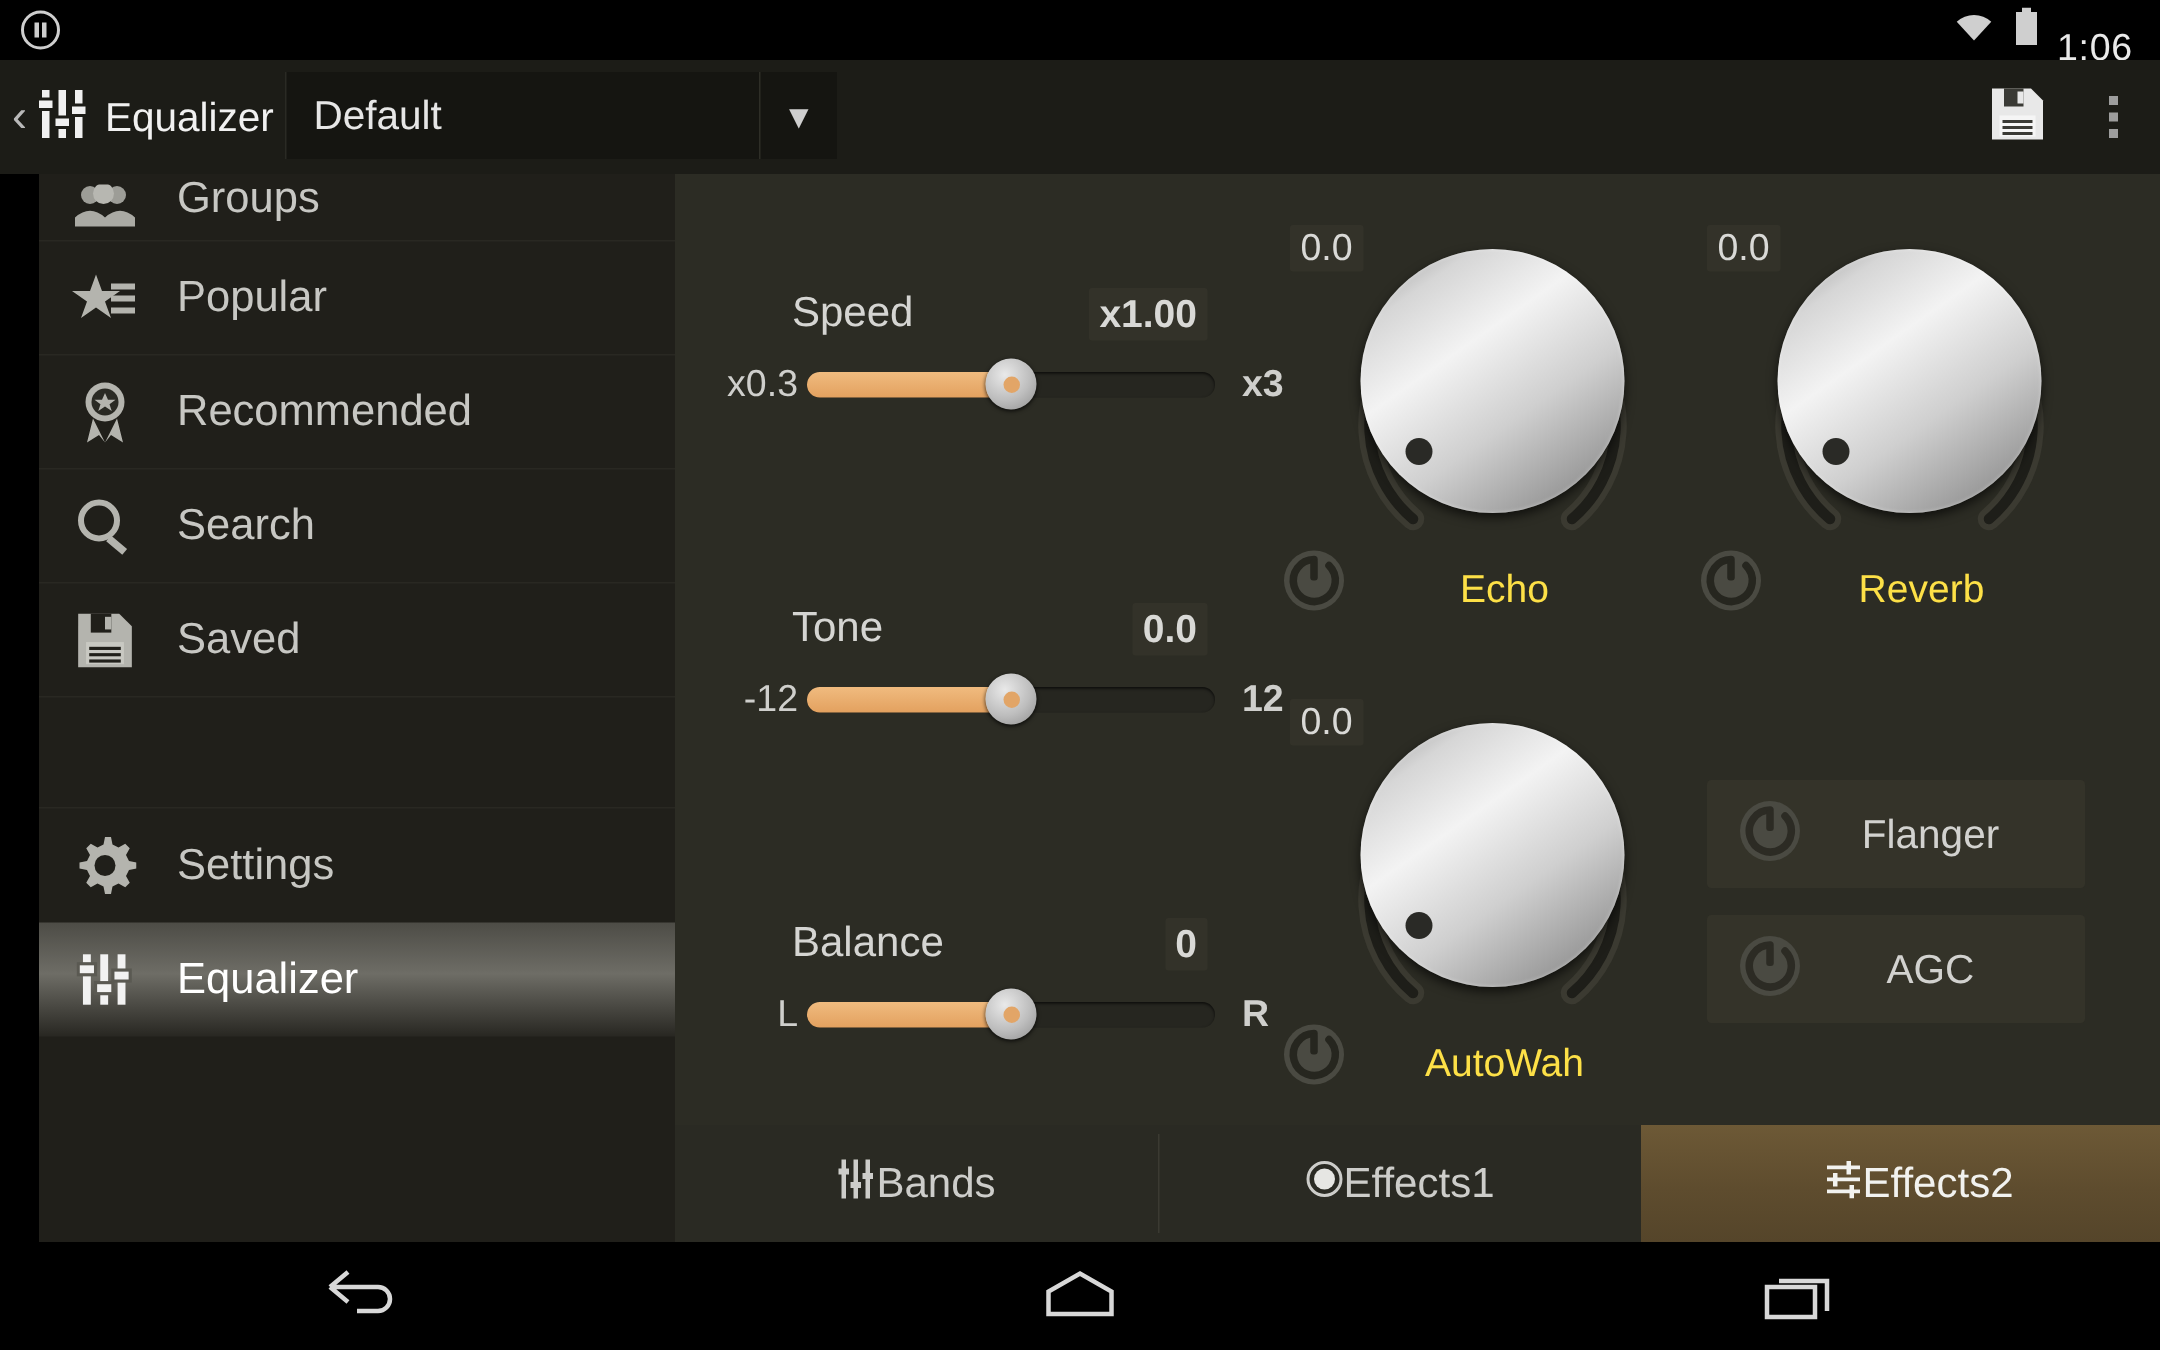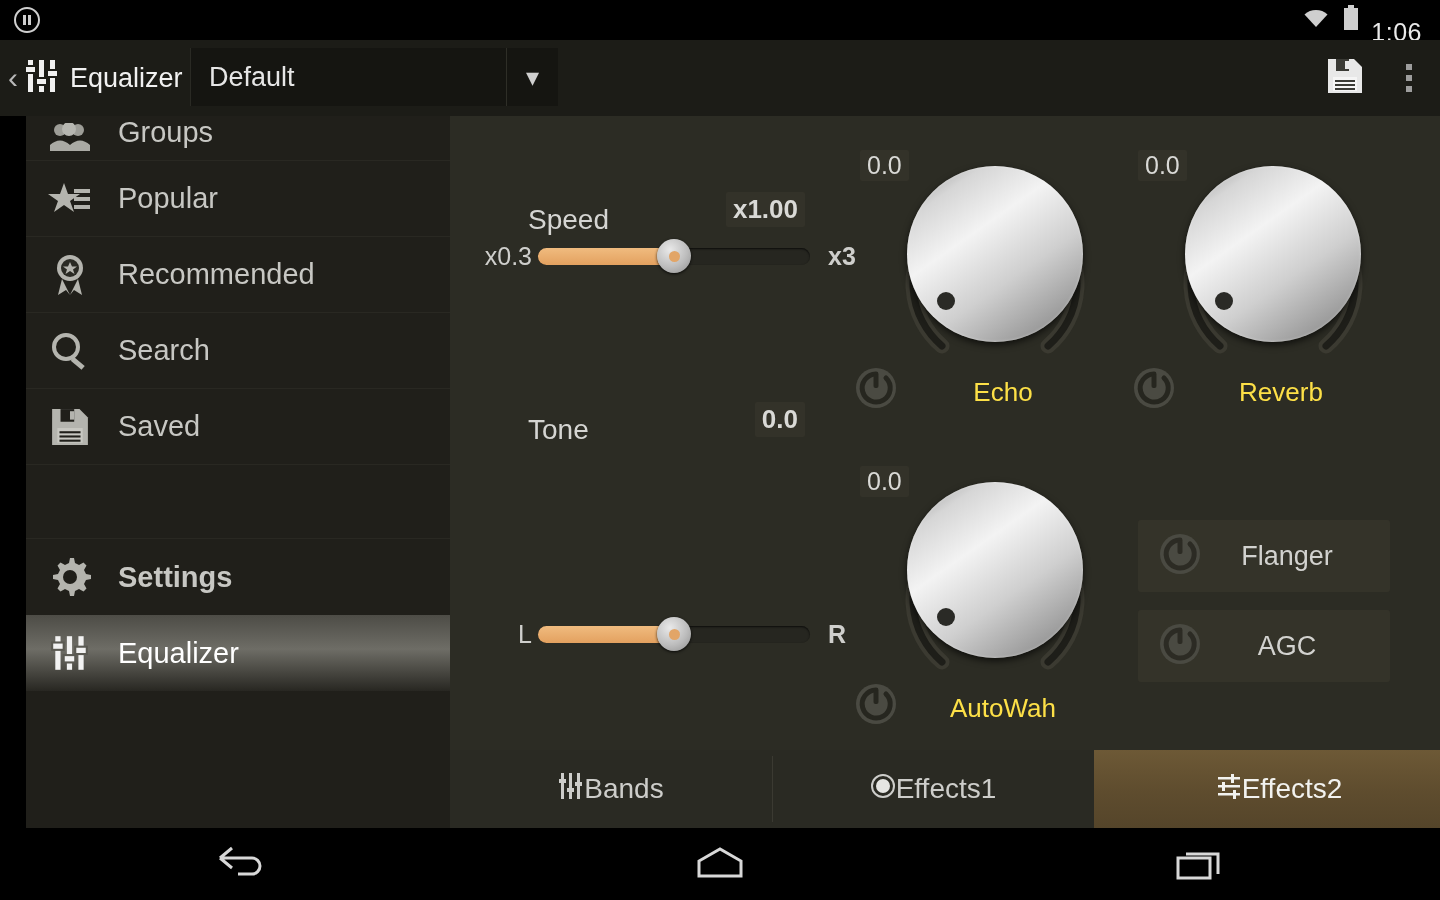--- a/index.html
+++ b/index.html
@@ -54,42 +54,42 @@
 
   
   .sidebar {
     position:absolute; left:0; top:116px; width:450px; height:712px;
     background:#201f1a; overflow:hidden;margin-left:26px;
   }
   .nav-item {
     height:76px; display:flex; align-items:center; gap:26px; padding-left:22px;
     border-bottom:1px solid #292822; position:relative;
   }
-  .nav-item.no-border { border-bottom:none;font-weight:bold; }
+  .nav-item.no-border { border-bottom:none; }
   .nav-item .label { color:#c7c7c3; font-size:29px; }
   .nav-item.first { height:45px; align-items:flex-start; }
   .nav-item.active {
     background:linear-gradient(to bottom,#4d4c46 0%,#6e6d66 45%,#57565024 100%);
     border-bottom:none;
   }
   .nav-item.active .label { color:#ffffff; }
   .nav-icon { width:44px; height:44px; display:flex; align-items:center; justify-content:center; flex:0 0 44px; }
   .spacer-row { height:74px; border-bottom:1px solid #292822; }
 
   
   .main {
     position:absolute; left:450px; top:116px; width:990px; height:712px;
     background:#2c2c24;
   }
 
   
   .sliders { position:absolute; left:0; top:0; width:390px; height:640px; }
   .slider-group { position:absolute; left:0; width:390px; }
   .sg-head { position:relative; height:42px; }
-  .sg-name { position:absolute; left:78px; top:0; color:#d5d5d2; font-size:28px;margin-top:12px; }
+  .sg-name { position:absolute; left:78px; top:0; color:#d5d5d2; font-size:28px; }
   .sg-val {
     position:absolute; right:35px; top:0; color:#d9d9d6; font-size:26px;
     background:#333229; padding:2px 7px; border-radius:2px;font-weight:bold;
   }
   .sg-row { position:relative; height:44px; display:flex; align-items:center; }
   .sg-min { position:absolute; left:22px; width:60px; text-align:right; color:#cfcfcc; font-size:25px; }
   .sg-max { position:absolute; left:378px; color:#cfcfcc; font-size:25px;font-weight:bold; }
   .track {
     position:absolute; left:88px; width:272px; height:17px; border-radius:9px;
     background:#262620; box-shadow:inset 0 1px 2px rgba(0,0,0,.7);
@@ -339,23 +339,37 @@
           </span>
           <span class="sg-max">x3</span>
         </div>
       </div>
 
       <div class="slider-group" style="top:286px;">
         <div class="sg-head">
           <span class="sg-name">Tone</span>
           <span class="sg-val">0.0</span>
         </div>
+        <div class="sg-row">
+          <span class="sg-min">-12</span>
+          <span class="track">
+            <span class="fill" style="width:50%"></span>
+            <span class="thumb" style="left:50%">
+                <i></i>
+              </span>
+          </span>
+          <span class="sg-max">12</span>
+        </div>
       </div>
 
       <div class="slider-group" style="top:496px;">
+        <div class="sg-head">
+          <span class="sg-name">Balance</span>
+          <span class="sg-val">0</span>
+        </div>
         <div class="sg-row">
           <span class="sg-min">L</span>
           <span class="track">
             <span class="fill" style="width:50%"></span>
             <span class="thumb" style="left:50%">
                 <i></i>
               </span>
           </span>
           <span class="sg-max">R</span>
         </div>

